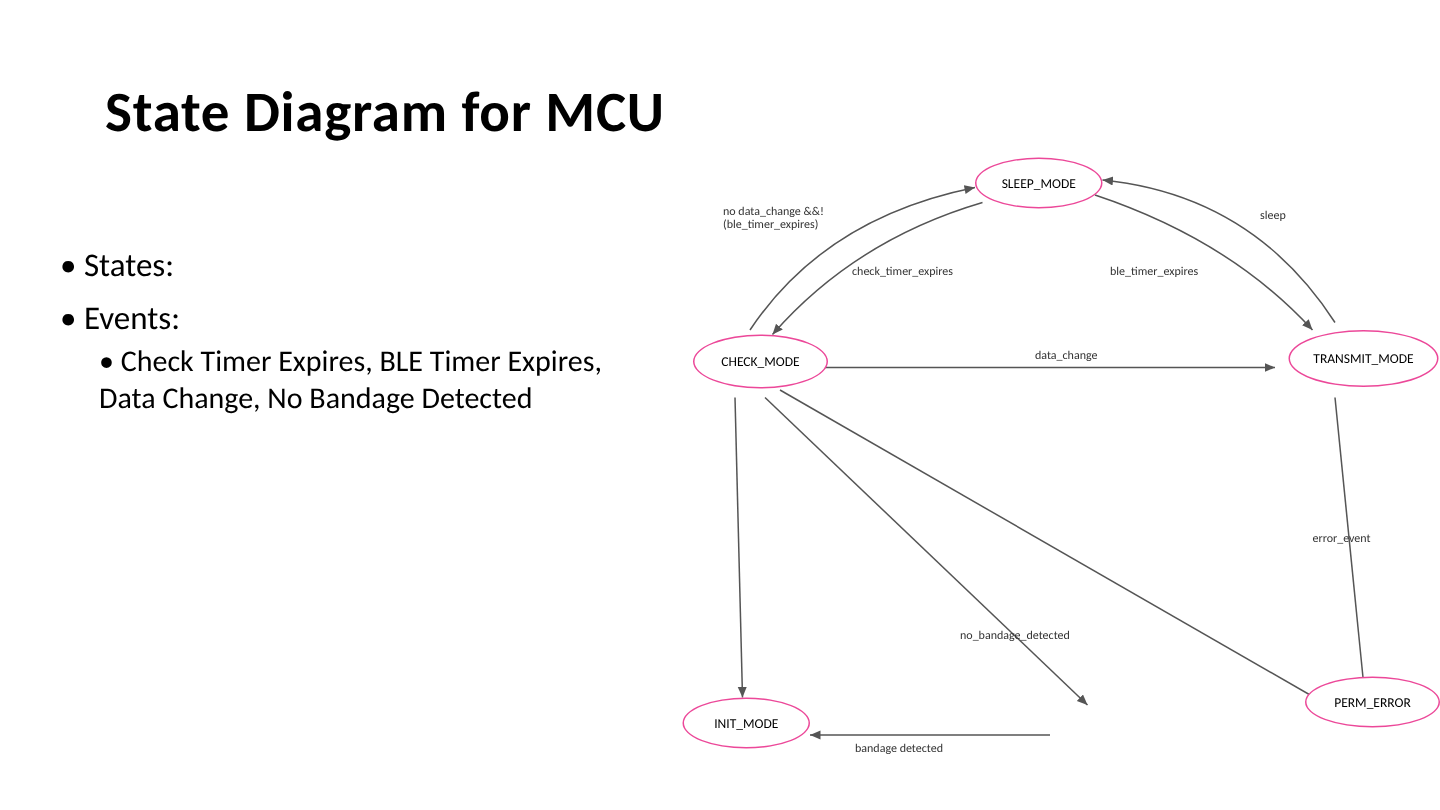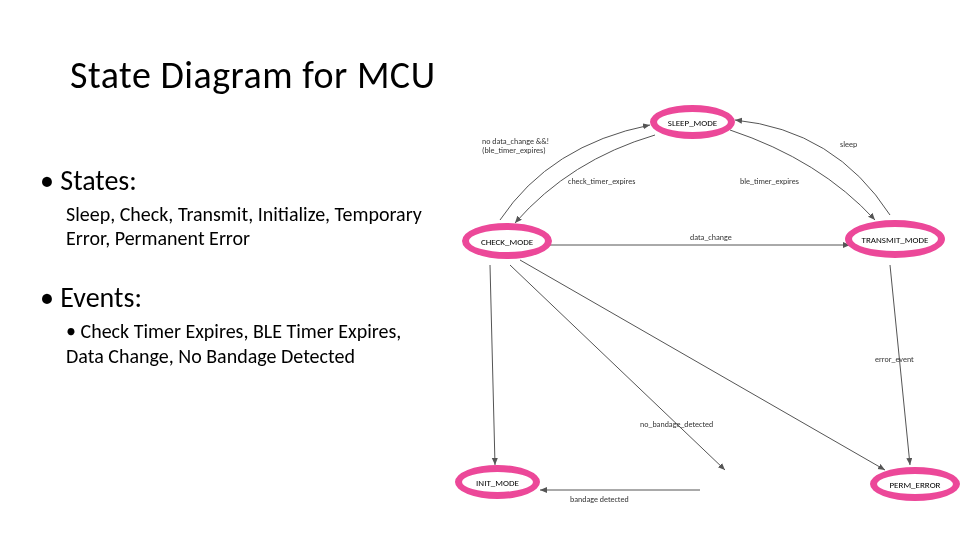--- a/index.html
+++ b/index.html
@@ -1,49 +1,48 @@
 <!DOCTYPE html>
 <html><head>
 <meta charset="utf-8">
 <style>
   * { box-sizing: border-box; margin: 0; padding: 0; }
   html, body { width: 960px; height: 540px; background: #fff; font-family: "Segoe UI", Calibri, Arial, sans-serif; color: #000; }
   .slide { position: relative; width: 960px; height: 540px; }
   .title {
     position: absolute; left: 70px; top: 52px;
-    font-size: 38px; font-weight: 400; letter-spacing: .5px;
+    font-size: 38px; font-weight: 700; letter-spacing: .5px;
   }
   .left-col { position: absolute; left: 40px; top: 155px; width: 400px; }
-  .bullet-l1 { font-size: 28px; margin-top: 8px; }
+  .bullet-l1 { font-size: 22px; margin-top: 8px; }
   .bullet-l1::before { content: "• "; }
   .sub-text { font-size: 20px; margin: 4px 0 30px 26px; line-height: 1.2; }
   .bullet-l2 { font-size: 20px; margin: 4px 0 0 26px; line-height: 1.25; }
   .bullet-l2::before { content: "• "; }
 
   .diagram { position: absolute; left: 440px; top: 95px; width: 520px; height: 430px; }
   .state {
-    position: absolute; border: 7px solid #ec4899; border-radius: 50%;
+    position: absolute; border: 1px solid #ec4899; border-radius: 50%;
     background: #fff; display: flex; align-items: center; justify-content: center;
     font-size: 9px; text-align: center; padding: 2px 4px;
   }
   .edge-label {
     position: absolute; font-size: 8px; color: #333; text-align: left; line-height: 1.1;
   }
   svg.arrows { position: absolute; left:0; top:0; width:520px; height:430px; }
   .arr { stroke:#555; stroke-width:1; fill:none; marker-end:url(#ah); }
 </style>
 </head>
 <body>
 
 <div class="slide">
   <div class="title">State Diagram for MCU</div>
 
   <div class="left-col">
     <div class="bullet-l1">States:</div>
-    <div class="sub-text">Sleep, Check, Transmit, Initialize, Temporary Error, Permanent Error</div>
 
     <div class="bullet-l1" style="">Events:</div>
     <div class="bullet-l2">Check Timer Expires, BLE Timer Expires, Data Change, No Bandage Detected</div>
   </div>
 
   <div class="diagram">
     <svg class="arrows">
       <defs>
         <marker id="ah" markerWidth="8" markerHeight="8" refX="7" refY="3" orient="auto">
           <path d="M0,0 L7,3 L0,6 Z" fill="#555"></path>
@@ -64,23 +63,23 @@
 
       <path class="arr" d="M80,165 L445,375"></path>
 
       <path class="arr" d="M50,170 L55,370"></path>
 
       <path class="arr" d="M260,395 L100,395"></path>
     </svg>
 
     <div class="state" style="left:210px; top:10px; width:85px; height:34px">SLEEP_MODE</div>
     <div class="state" style="left:22px; top:128px; width:90px; height:36px">CHECK_MODE</div>
-    <div class="state" style="left:405px; top:125px; width:100px; height:38px">TRANSMIT_MODE</div>
+    <div class="state" style="left:419px; top:125px; width:100px; height:38px">TRANSMIT_MODE</div>
     <div class="state" style="left:15px; top:370px; width:85px; height:34px">INIT_MODE</div>
-    <div class="state" style="left:430px; top:372px; width:90px; height:34px">PERM_ERROR</div>
+    <div class="state" style="left:430px; top:356px; width:90px; height:34px">PERM_ERROR</div>
 
     <div class="edge-label" style="left:128px; top:82px">check_timer_expires</div>
     <div class="edge-label" style="left:42px; top:42px; width:90px">no data_change &amp;&amp;!(ble_timer_expires)</div>
     <div class="edge-label" style="left:300px; top:82px">ble_timer_expires</div>
     <div class="edge-label" style="left:400px; top:45px">sleep</div>
     <div class="edge-label" style="left:250px; top:138px">data_change</div>
     <div class="edge-label" style="left:435px; top:260px">error_event</div>
     <div class="edge-label" style="left:200px; top:325px">no_bandage_detected</div>
     <div class="edge-label" style="left:130px; top:400px">bandage detected</div>
   </div>

